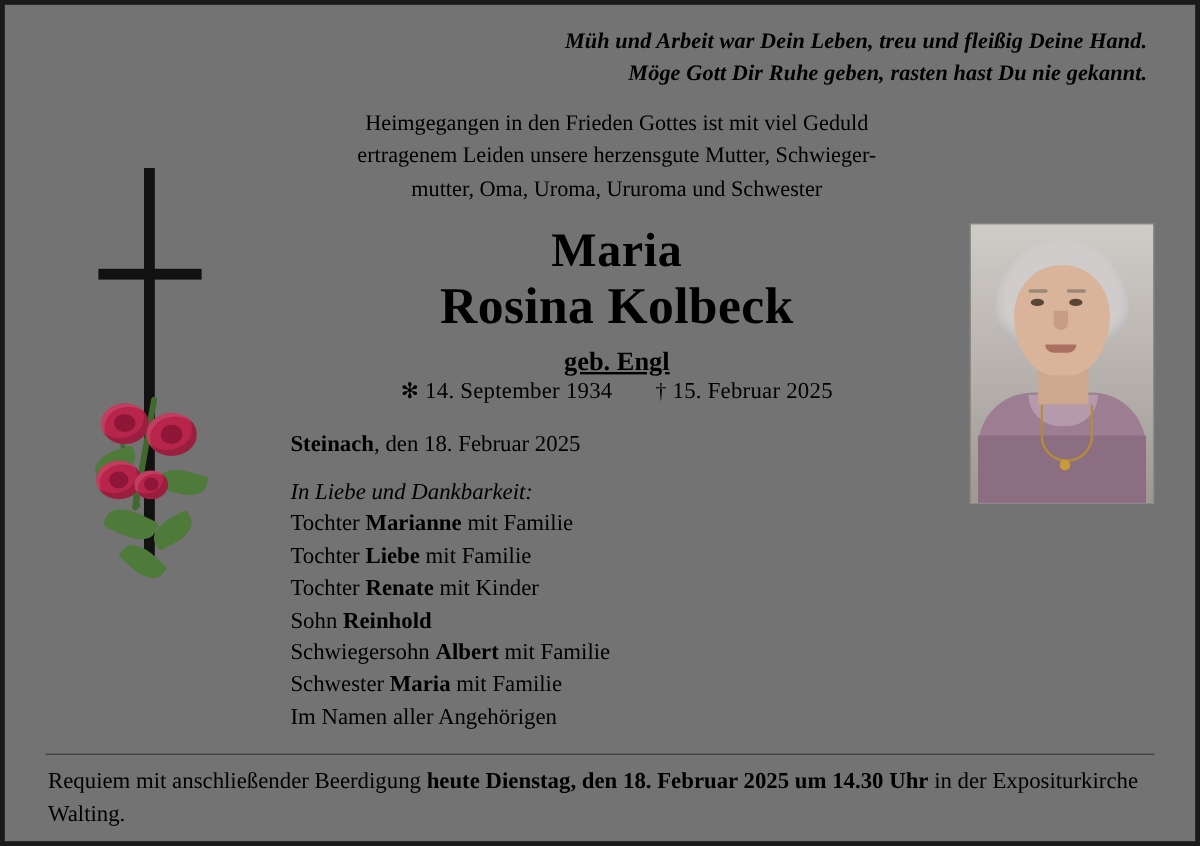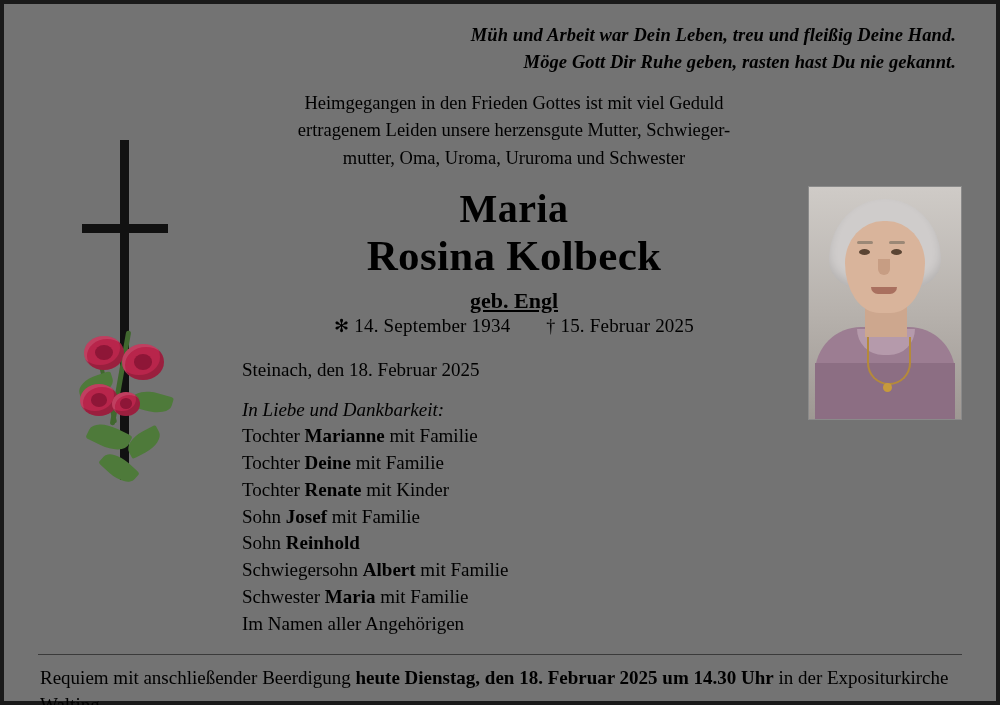--- a/index.html
+++ b/index.html
@@ -150,21 +150,21 @@
     letter-spacing: 0.2px;
   }
   .dates .sym { font-size: 18px; }
   .dates .gap { display: inline-block; width: 26px; }
 
   .place-line {
     font-size: 19px;
     margin-top: 22px;
     padding-left: 2px;
   }
-  .place-line b { font-weight: normal; }
+  .place-line b { font-weight: bold; }
 
   .gratitude {
     font-style: italic;
     font-size: 19px;
     margin-top: 18px;
     padding-left: 2px;
   }
   .family-list {
     margin-top: 2px;
     padding-left: 2px;
@@ -347,23 +347,22 @@
         </div>
 
         <div class="place-line">
           <b>Steinach</b><span>, den 18. Februar 2025</span>
         </div>
 
         <div class="gratitude">In Liebe und Dankbarkeit:</div>
 
         <div class="family-list">
           <div><span>Tochter </span><b>Marianne</b><span> mit Familie</span></div>
-          <div><span>Tochter </span><b>Deine</b><span> mit Familie</span></div>
+          <div><span>Tochter </span><b>Liebe</b><span> mit Familie</span></div>
           <div><span>Tochter </span><b>Renate</b><span> mit Kinder</span></div>
-          <div><span>Sohn </span><b>Josef</b><span> mit Familie</span></div>
           <div><span>Sohn </span><b>Reinhold</b><span></span></div>
           <div><span>Schwiegersohn </span><b>Albert</b><span> mit Familie</span></div>
           <div><span>Schwester </span><b>Maria</b><span> mit Familie</span></div>
           <div><span>Im Namen aller Angehörigen</span></div>
         </div>
 
       </div>
 
       <div class="col-photo">
         <div class="photo">

